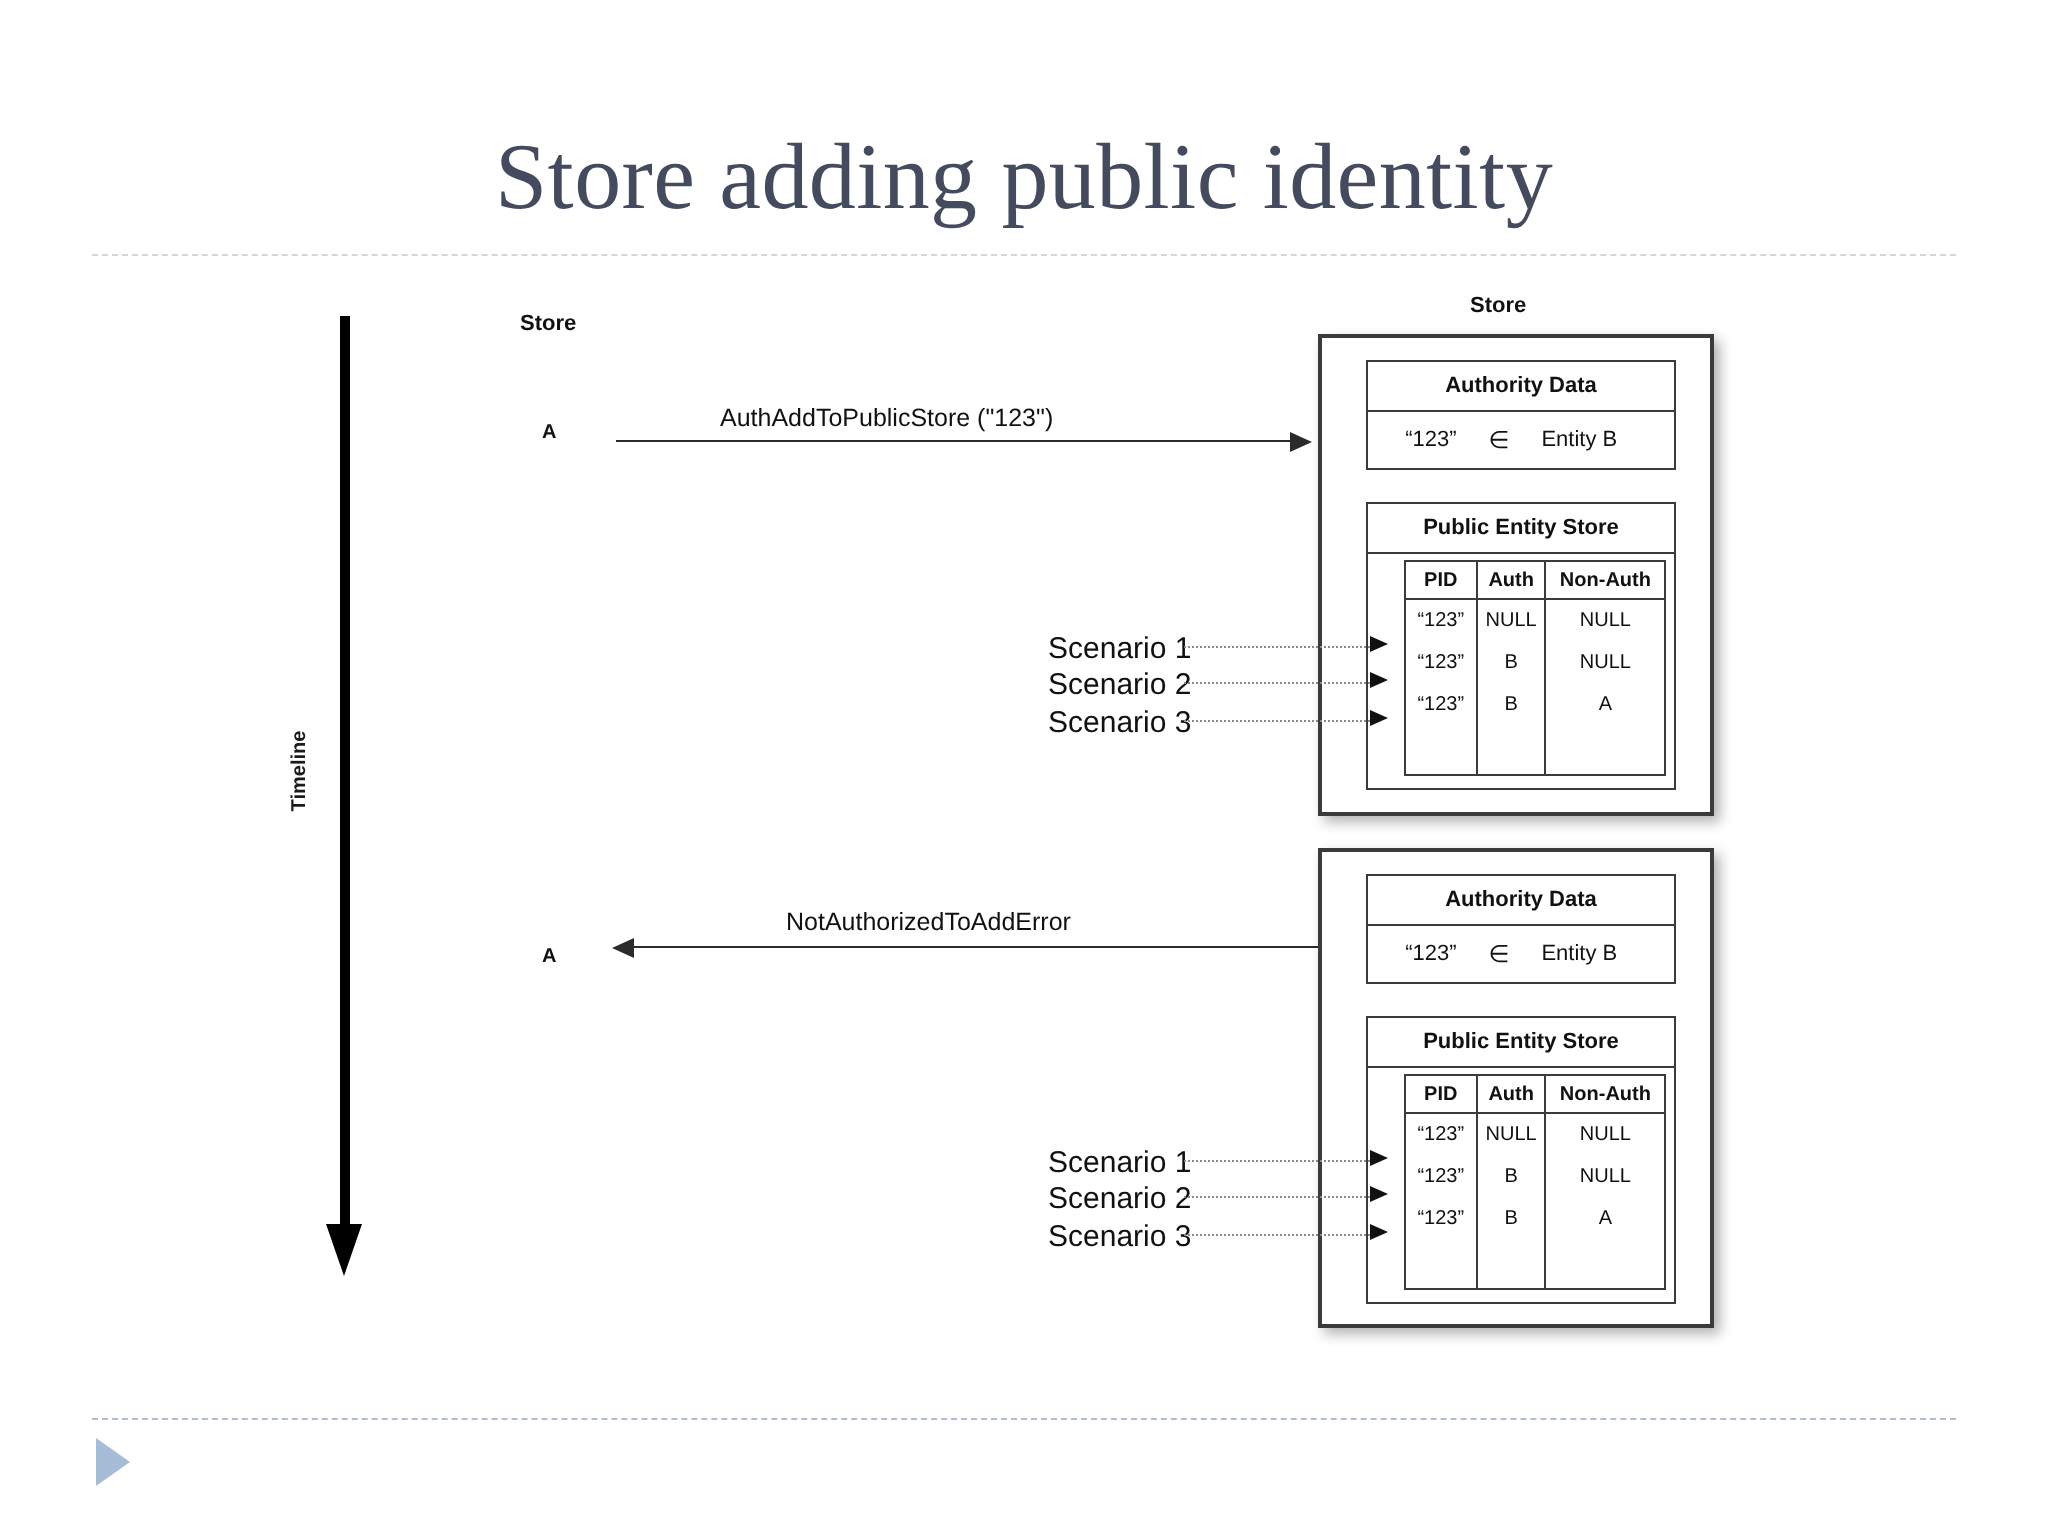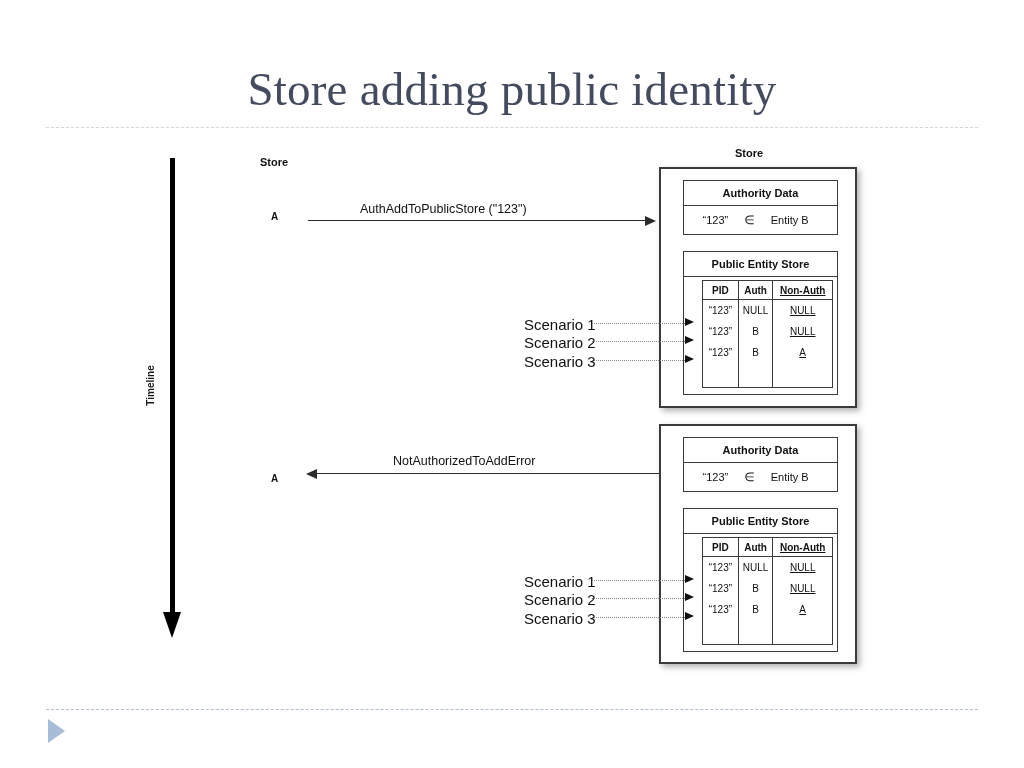--- a/index.html
+++ b/index.html
@@ -201,21 +201,21 @@
   .store-table th, .store-table td {
     font-size: 10px;
     color: #111;
     text-align: center;
     border-right: 1.5px solid #3b3b3b;
     padding: 0;
     height: 19px;
     box-sizing: border-box;
   }
   .store-table th { font-weight: bold; border-bottom: 1.5px solid #3b3b3b; }
-  .store-table th:last-child, .store-table td:last-child { border-right: none; text-decoration: underline; }
+  .store-table th:last-child, .store-table td:last-child { border-right: none; }
   .col-pid  { width: 33px; }
   .col-auth { width: 32px; margin-left: 16px; }
   .col-non  { width: 55px; }
   .store-table tr.spacer-row td { height: 22px; border-bottom: none; }
 
   
   .scenario-label {
     position: absolute;
     font-size: 15px;
     color: #111;

